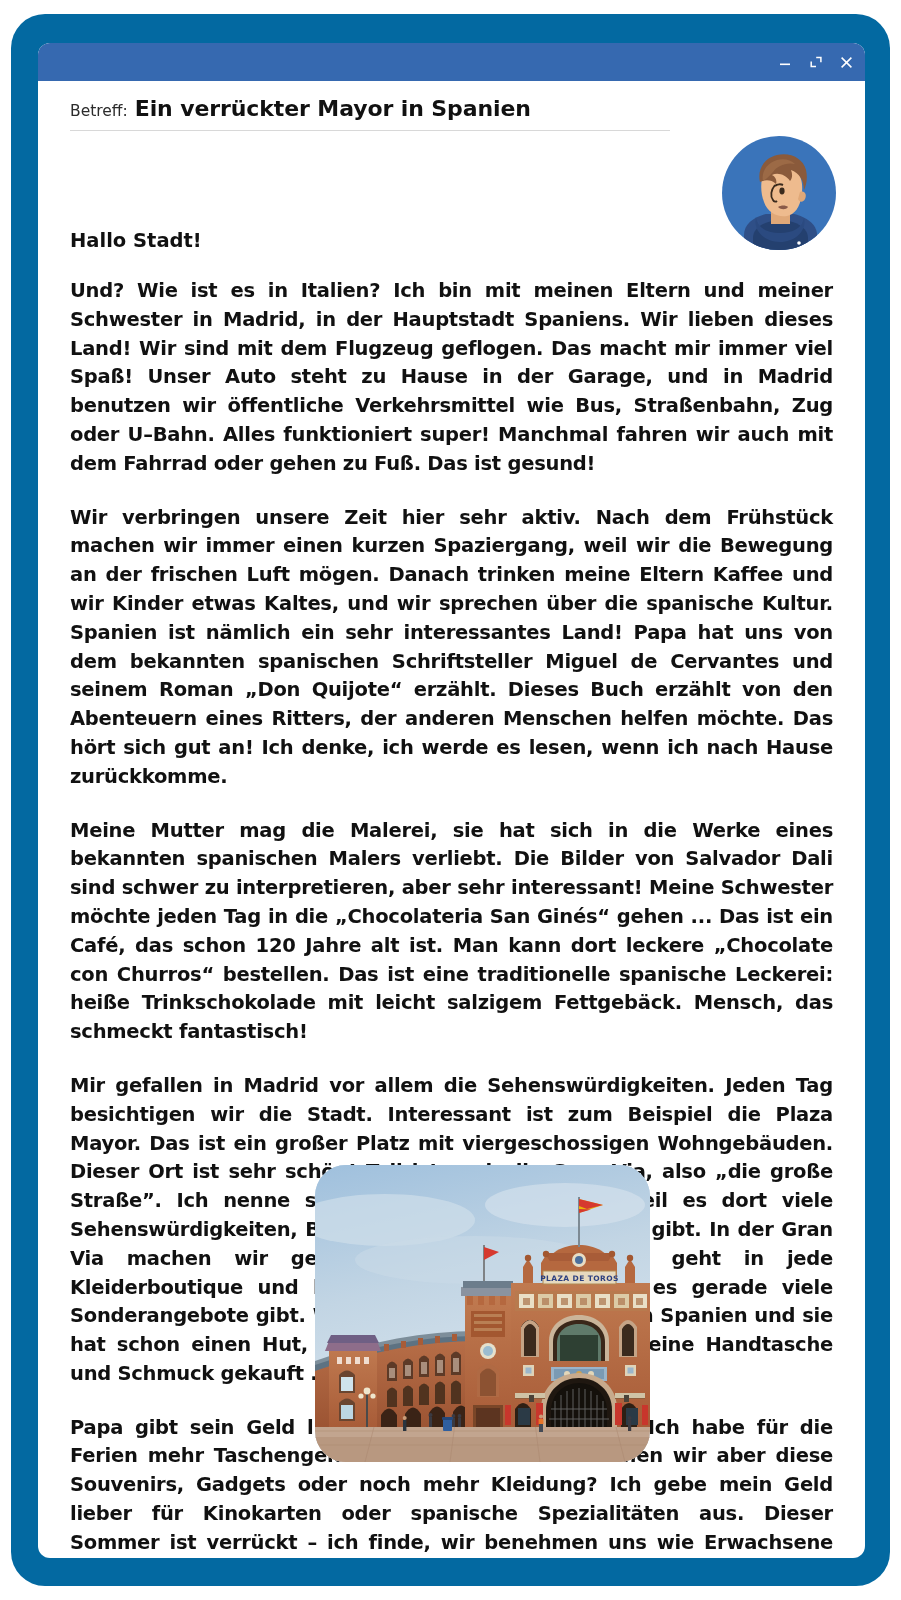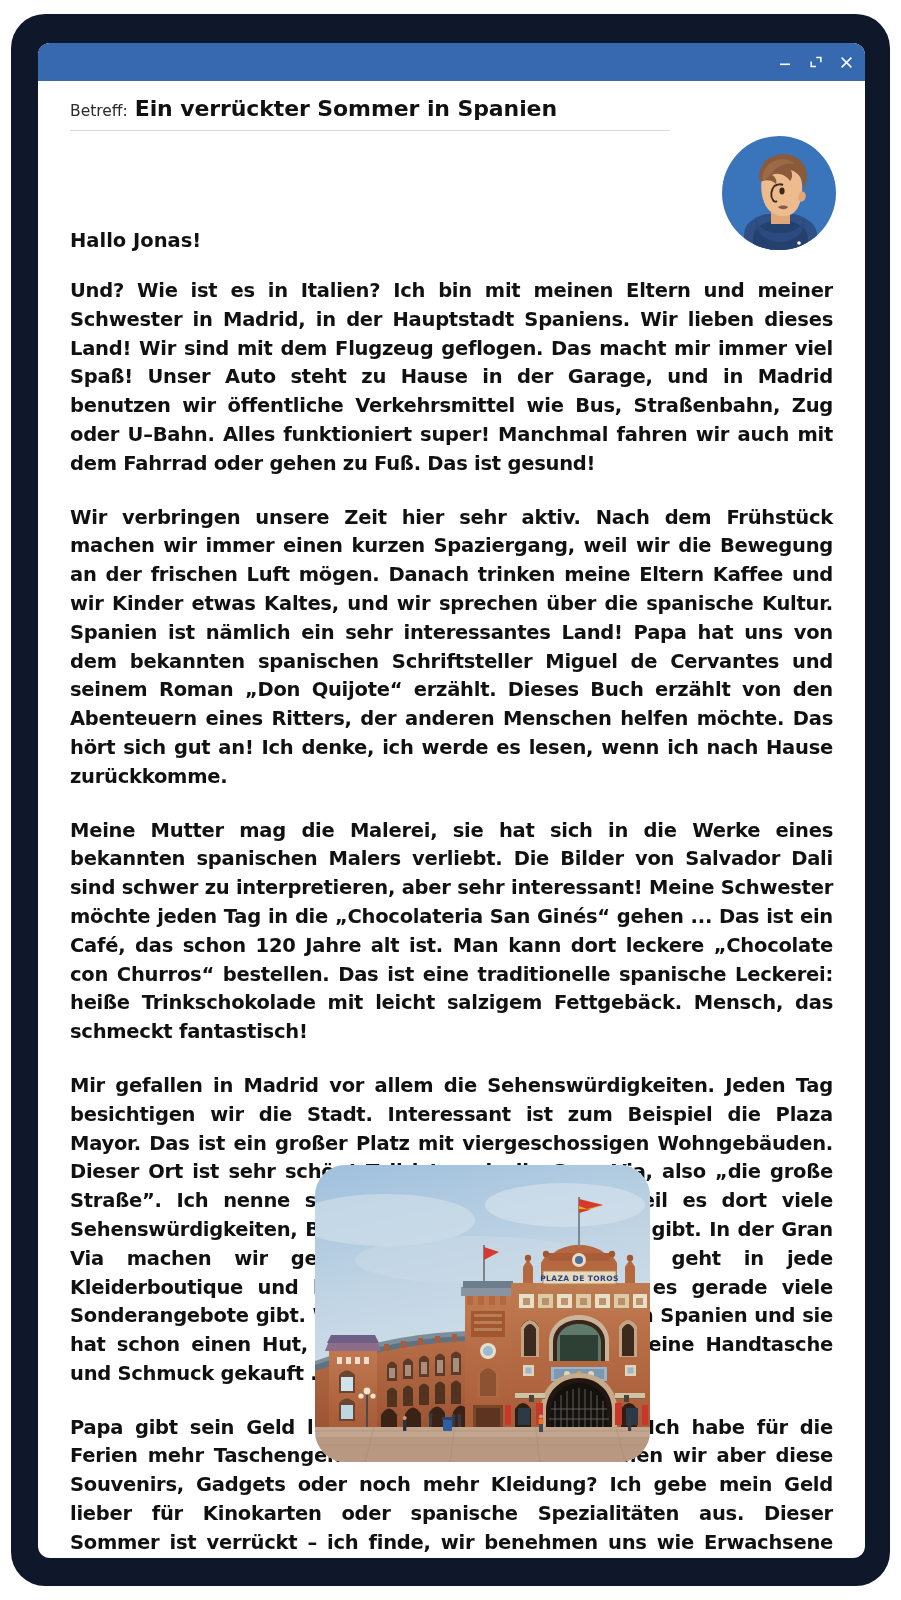--- a/index.html
+++ b/index.html
@@ -14,21 +14,21 @@
     font-family: "DejaVu Sans", sans-serif;
   }
 
   
   #device-frame {
     position: absolute;
     left: 11px;
     top: 14px;
     width: 879px;
     height: 1572px;
-    background: #0f172a;
+    background: #0369a1;
     border-radius: 34px;
     box-sizing: border-box;
   }
   #screen {
     position: absolute;
     left: 27px;
     top: 29px;
     width: 827px;
     height: 1515px;
     background: #ffffff;
@@ -173,21 +173,21 @@
           </svg>
         </span>
       </div>
     </div>
 
     <div id="mail-body">
 
       <div id="header-fields">
         <div class="field-row subject">
           <span class="field-label">Betreff:</span>
-          <span class="field-value-subject">Ein verrückter Sommer in Spanien</span>
+          <span class="field-value-subject">Ein verrückter Mayor in Spanien</span>
         </div>
       </div>
 
       <div id="avatar">
         <svg width="118" height="118" viewBox="0 0 118 118">
           <defs>
             <clipPath id="avClip">
                 <circle cx="59" cy="59" r="57"></circle>
               </clipPath>
           </defs>
@@ -214,21 +214,21 @@
             <path d="M55 51 C51 56 50 62 53 66 C54 68 56 68 57 67" stroke="#3a2a1d" stroke-width="1.8" fill="none"></path>
 
             <path d="M58 73 C61 71 66 71 68 73 C66 76 61 76 58 73 Z" fill="#8a5a48"></path>
 
             <circle cx="79" cy="109" r="1.8" fill="#ffffff"></circle>
           </g>
         </svg>
       </div>
 
       <div id="letter">
-        <p class="greeting">Hallo Jonas!</p>
+        <p class="greeting">Hallo Stadt!</p>
         <p class="para">Und? Wie ist es in Italien? Ich bin mit meinen Eltern und meiner Schwester in Madrid, in der Hauptstadt Spaniens. Wir lieben dieses Land! Wir sind mit dem Flugzeug geflogen. Das macht mir immer viel Spaß! Unser Auto steht zu Hause in der Garage, und in Madrid benutzen wir öffentliche Verkehrsmittel wie Bus, Straßenbahn, Zug oder U–Bahn. Alles funktioniert super! Manchmal fahren wir auch mit dem Fahrrad oder gehen zu Fuß. Das ist gesund!</p>
         <p class="para">Wir verbringen unsere Zeit hier sehr aktiv. Nach dem Frühstück machen wir immer einen kurzen Spaziergang, weil wir die Bewegung an der frischen Luft mögen. Danach trinken meine Eltern Kaffee und wir Kinder etwas Kaltes, und wir sprechen über die spanische Kultur. Spanien ist nämlich ein sehr interessantes Land! Papa hat uns von dem bekannten spanischen Schriftsteller Miguel de Cervantes und seinem Roman „Don Quijote“ erzählt. Dieses Buch erzählt von den Abenteuern eines Ritters, der anderen Menschen helfen möchte. Das hört sich gut an! Ich denke, ich werde es lesen, wenn ich nach Hause zurückkomme.</p>
         <p class="para">Meine Mutter mag die Malerei, sie hat sich in die Werke eines bekannten spanischen Malers verliebt. Die Bilder von Salvador Dali sind schwer zu interpretieren, aber sehr interessant! Meine Schwester möchte jeden Tag in die „Chocolateria San Ginés“ gehen ... Das ist ein Café, das schon 120 Jahre alt ist. Man kann dort leckere „Chocolate con Churros“ bestellen. Das ist eine traditionelle spanische Leckerei: heiße Trinkschokolade mit leicht salzigem Fettgebäck. Mensch, das schmeckt fantastisch!</p>
         <p class="para">Mir gefallen in Madrid vor allem die Sehenswürdigkeiten. Jeden Tag besichtigen wir die Stadt. Interessant ist zum Beispiel die Plaza Mayor. Das ist ein großer Platz mit viergeschossigen Wohngebäuden. Dieser Ort ist sehr schön! Toll ist auch die Gran Via, also „die große Straße”. Ich nenne sie „das Herz der Stadt”, weil es dort viele Sehenswürdigkeiten, Boutiquen, Kinos und Eisdielen gibt. In der Gran Via machen wir gern Einkäufe. Meine Mutter geht in jede Kleiderboutique und kauft jedes Mal etwas, weil es gerade viele Sonderangebote gibt. Wir sind erst den vierten Tag in Spanien und sie hat schon einen Hut, eine Sonnenbrille, ein Kleid, eine Handtasche und Schmuck gekauft ...</p>
         <p class="para last">Papa gibt sein Geld lieber für Fußballsachen aus. Ich habe für die Ferien mehr Taschengeld bekommen. Wozu brauchen wir aber diese Souvenirs, Gadgets oder noch mehr Kleidung? Ich gebe mein Geld lieber für Kinokarten oder spanische Spezialitäten aus. Dieser Sommer ist verrückt – ich finde, wir benehmen uns wie Erwachsene und unsere Eltern wie Kinder ... :))) Aber so sind eben die Sommerferien!</p>
 
       </div>
 
       <div id="photo">
         <svg width="335" height="297" viewBox="0 0 335 297">

